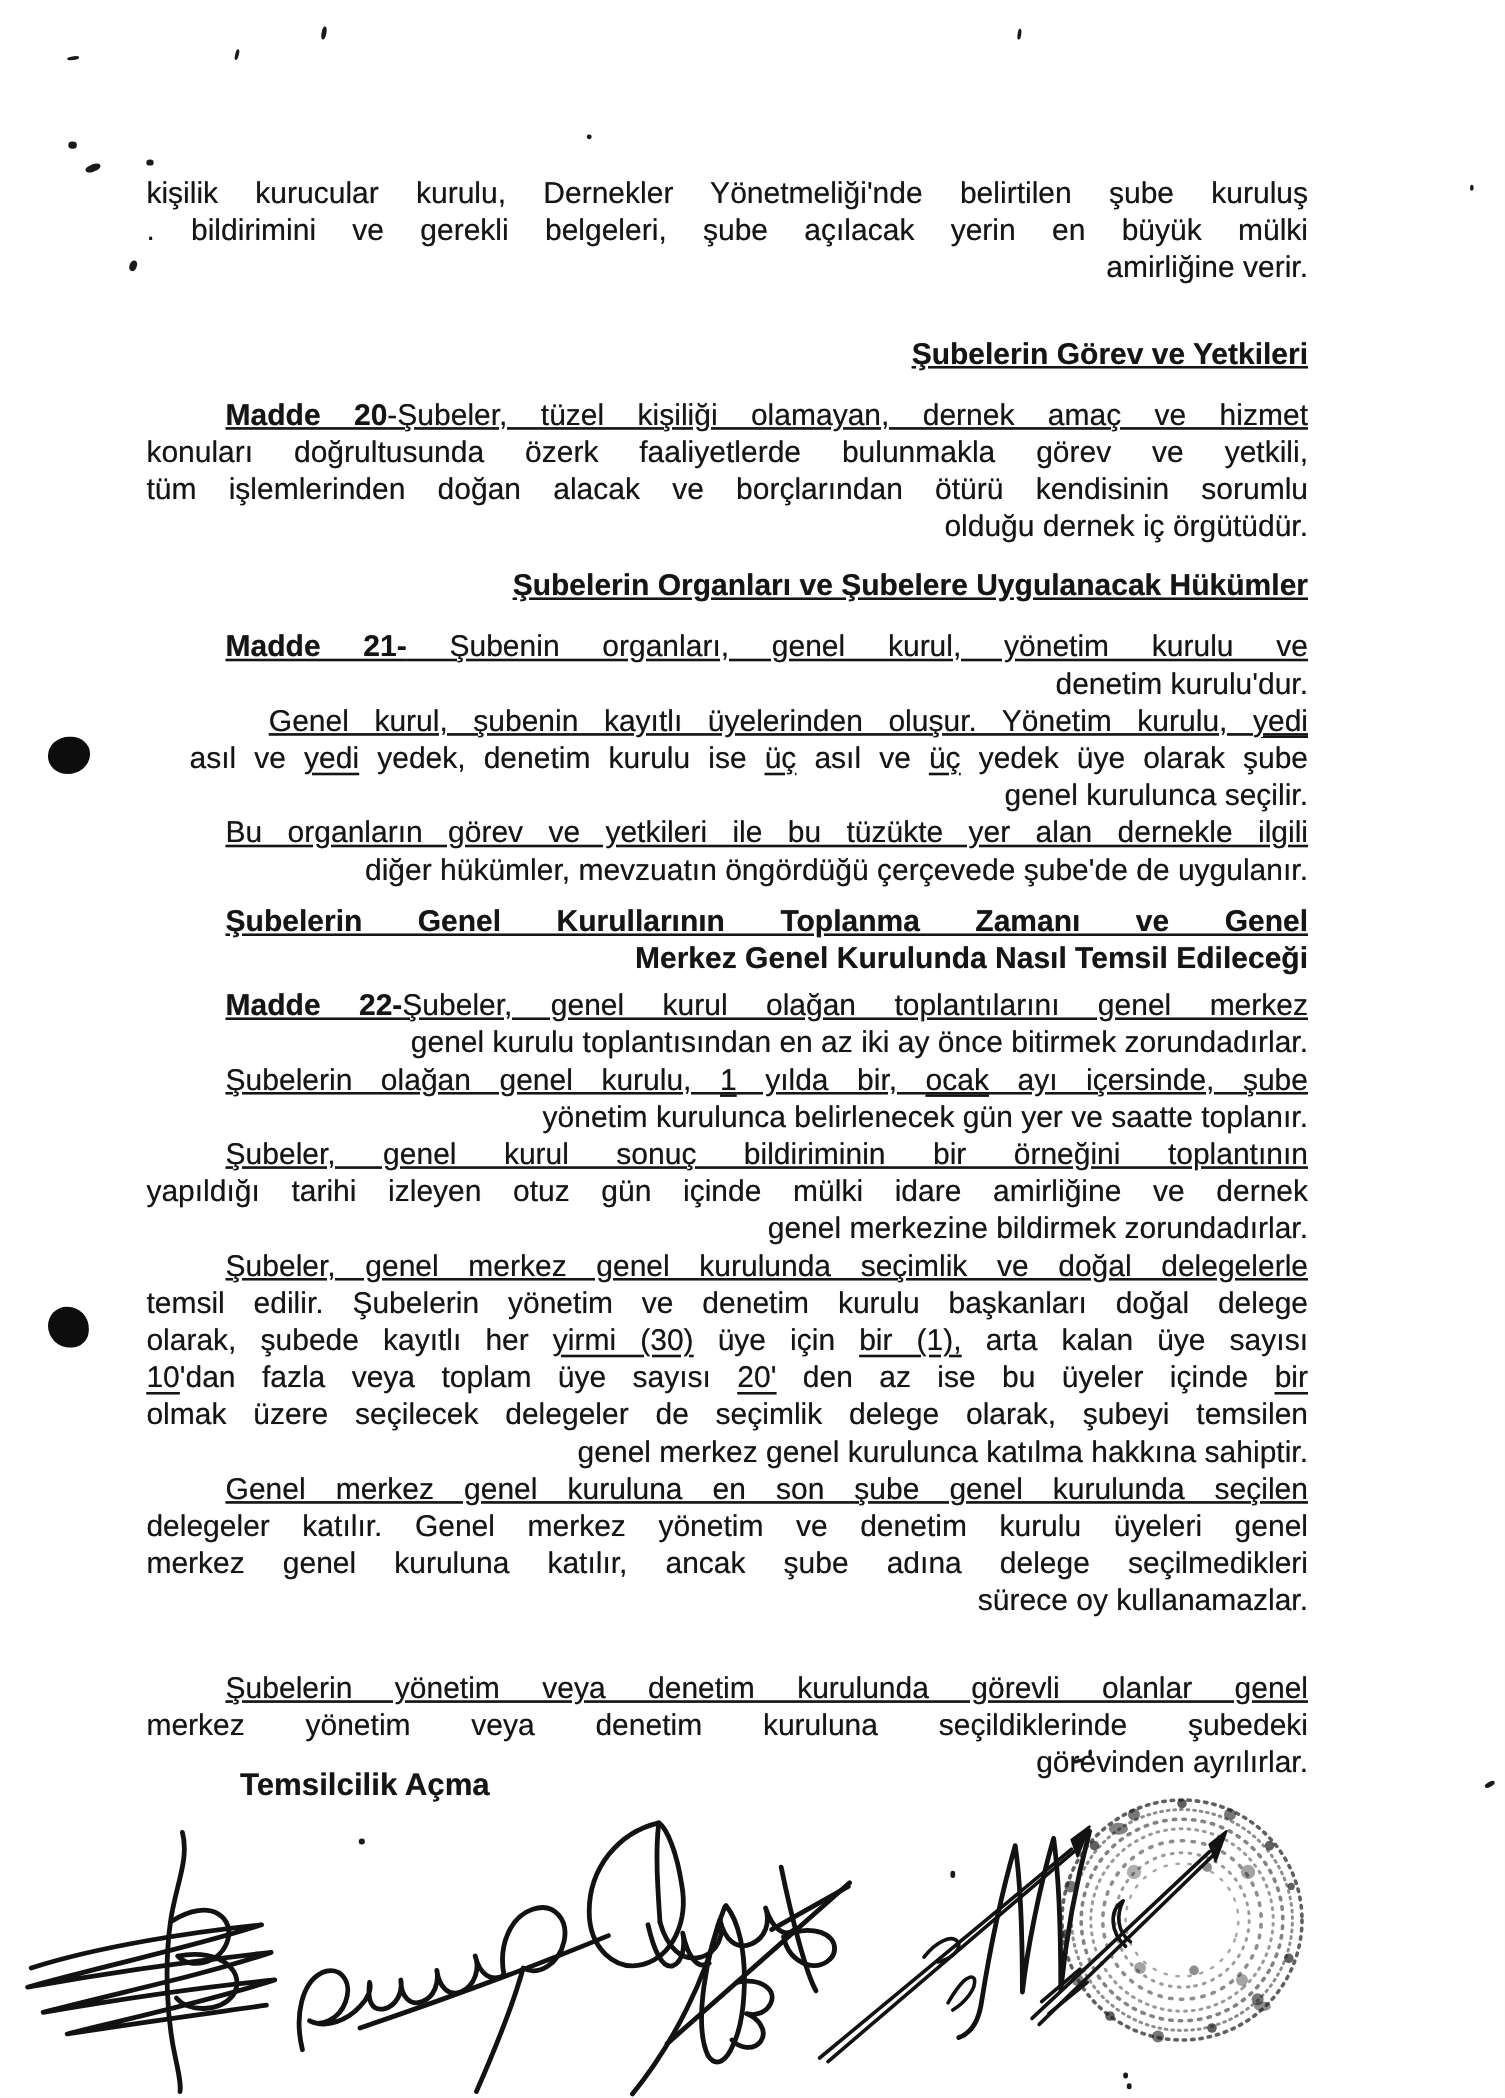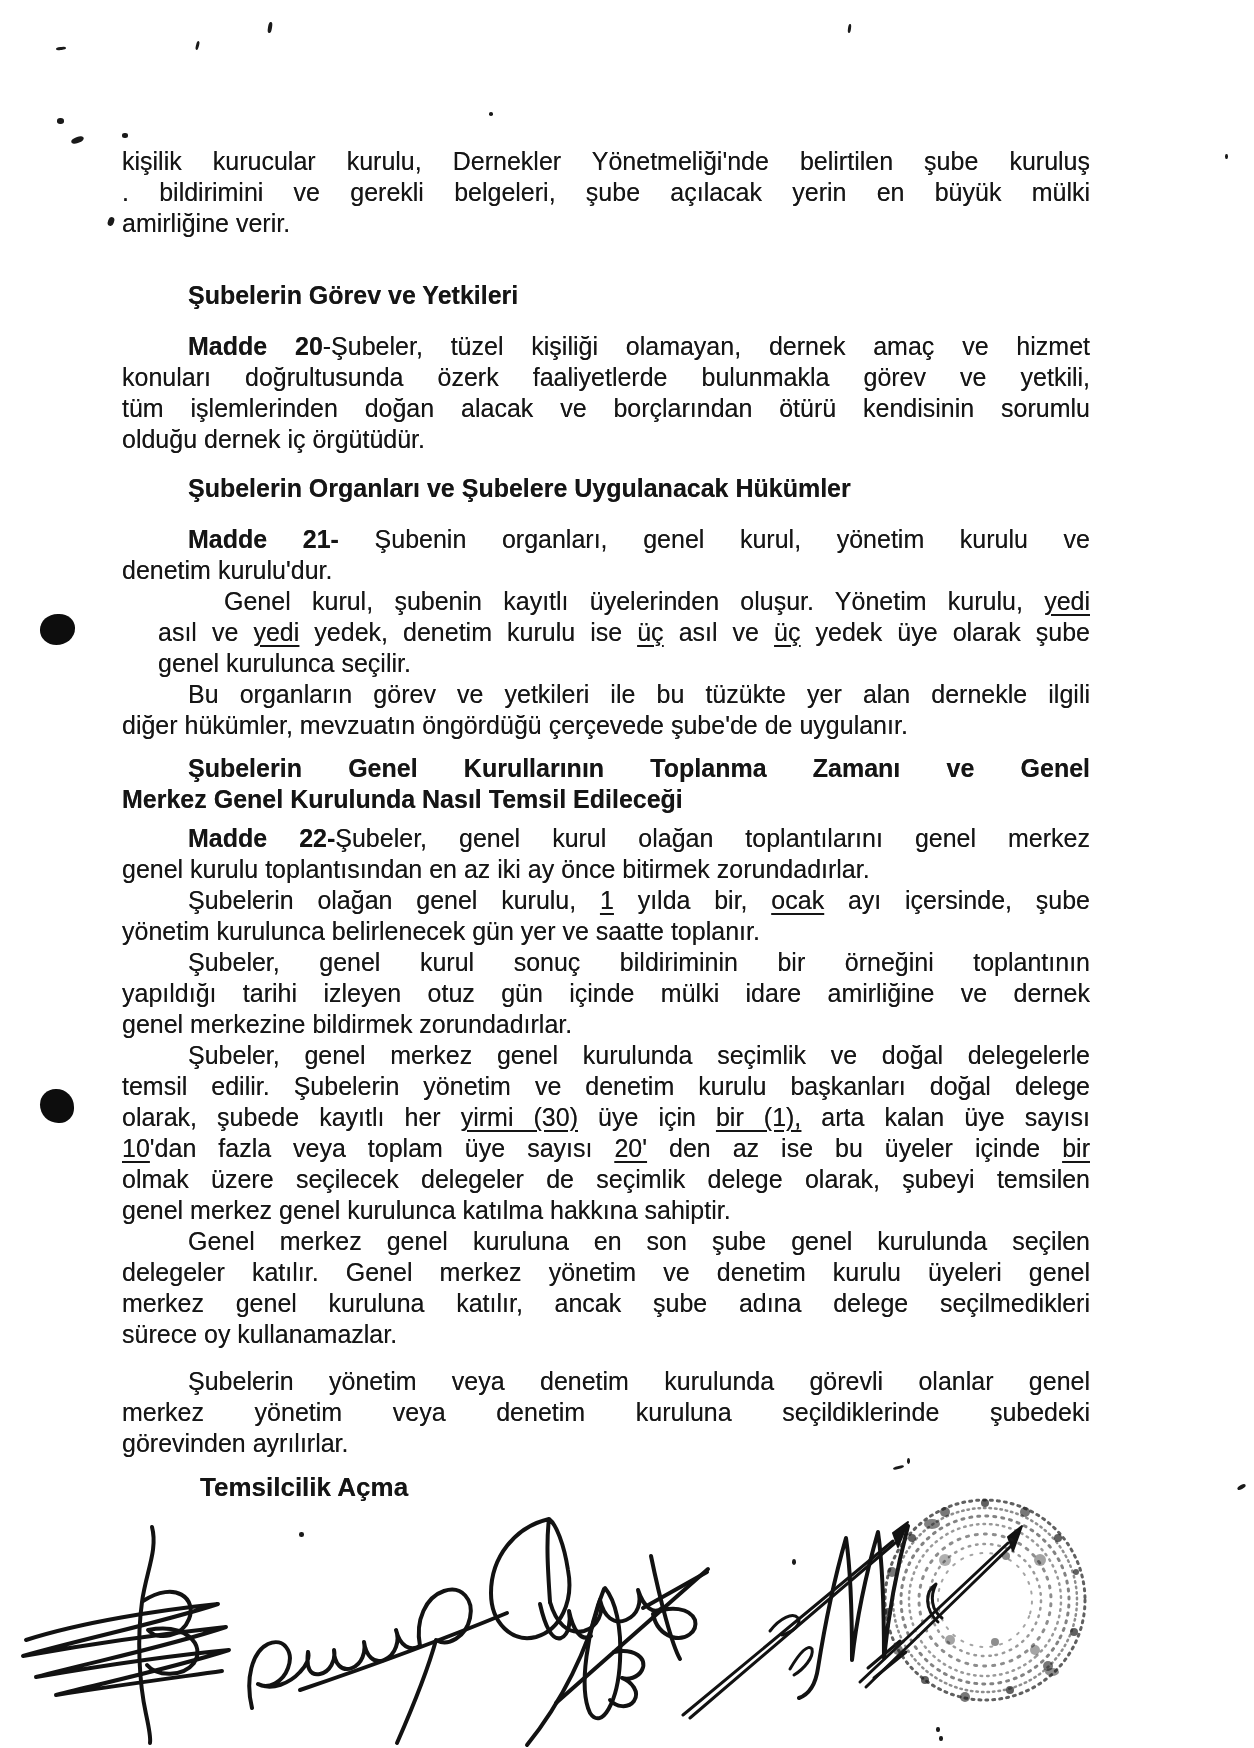--- a/index.html
+++ b/index.html
@@ -14,23 +14,23 @@
   }
   
   #text-col{
     position:absolute;left:122px;top:146px;width:968px;
     color:var(--ink,#151515);
     font-size:25px;line-height:31px;
     text-shadow:0 0 0.6px rgba(10,10,10,.6);
     z-index:1;
   }
   .block{margin:0;}
-  .ln{min-height:31px;text-align:left;}
+  .ln{min-height:31px;text-align:right;}
   .ln.j{text-align:justify;text-align-last:justify;}
-  .ln.ind{padding-left:66px;}
+  .ln.ind{padding-left:66px;text-decoration:underline;}
   .heading .ln span{font-weight:700;}
   span.b{font-weight:700;}
   span.u{text-decoration:underline;text-decoration-thickness:2px;text-underline-offset:4px;}
   
   #temsilcilik{
     position:absolute;left:200px;top:1472px;
     font-size:26px;font-weight:700;color:var(--ink,#151515);
     text-shadow:0 0 0.6px rgba(10,10,10,.6);
     z-index:2;white-space:nowrap;
   }
@@ -100,21 +100,21 @@
         <div class="ln j"><span class="u">10</span><span>'dan fazla veya toplam üye sayısı </span><span class="u">20'</span><span> den az ise bu üyeler içinde </span><span class="u">bir</span></div>
         <div class="ln j"><span>olmak üzere seçilecek delegeler de seçimlik delege olarak, şubeyi temsilen</span></div>
         <div class="ln"><span>genel merkez genel kurulunca katılma hakkına sahiptir.</span></div>
       </div>
       <div class="block para" style="margin-top: 0px;">
         <div class="ln j ind"><span>Genel merkez genel kuruluna en son şube genel kurulunda seçilen</span></div>
         <div class="ln j"><span>delegeler katılır. Genel merkez yönetim ve denetim kurulu üyeleri genel</span></div>
         <div class="ln j"><span>merkez genel kuruluna katılır, ancak şube adına delege seçilmedikleri</span></div>
         <div class="ln"><span>sürece oy kullanamazlar.</span></div>
       </div>
-      <div class="block para" style="margin-top: 16px;">
+      <div class="block para" style="margin-top: 42px;">
         <div class="ln j ind"><span>Şubelerin yönetim veya denetim kurulunda görevli olanlar genel</span></div>
         <div class="ln j"><span>merkez yönetim veya denetim kuruluna seçildiklerinde şubedeki</span></div>
         <div class="ln"><span>görevinden ayrılırlar.</span></div>
       </div>
     </div>
 
   <div id="temsilcilik">Temsilcilik Açma</div>
 
   <div class="inkdot" style="left:40px;top:614px;width:35px;height:31px;border-radius:52% 46% 55% 48%;"></div>
   <div class="inkdot" style="left:40px;top:1089px;width:34px;height:34px;border-radius:48% 54% 44% 56%;"></div>

